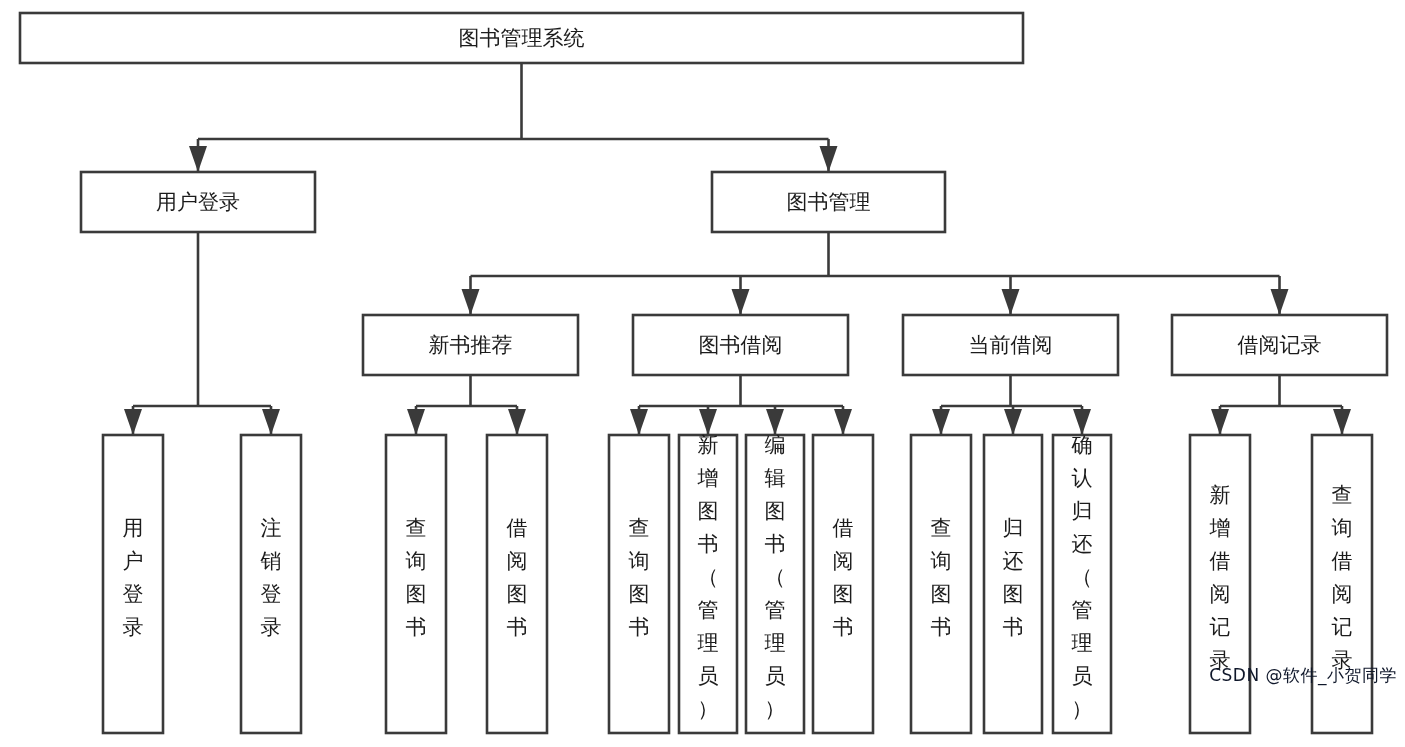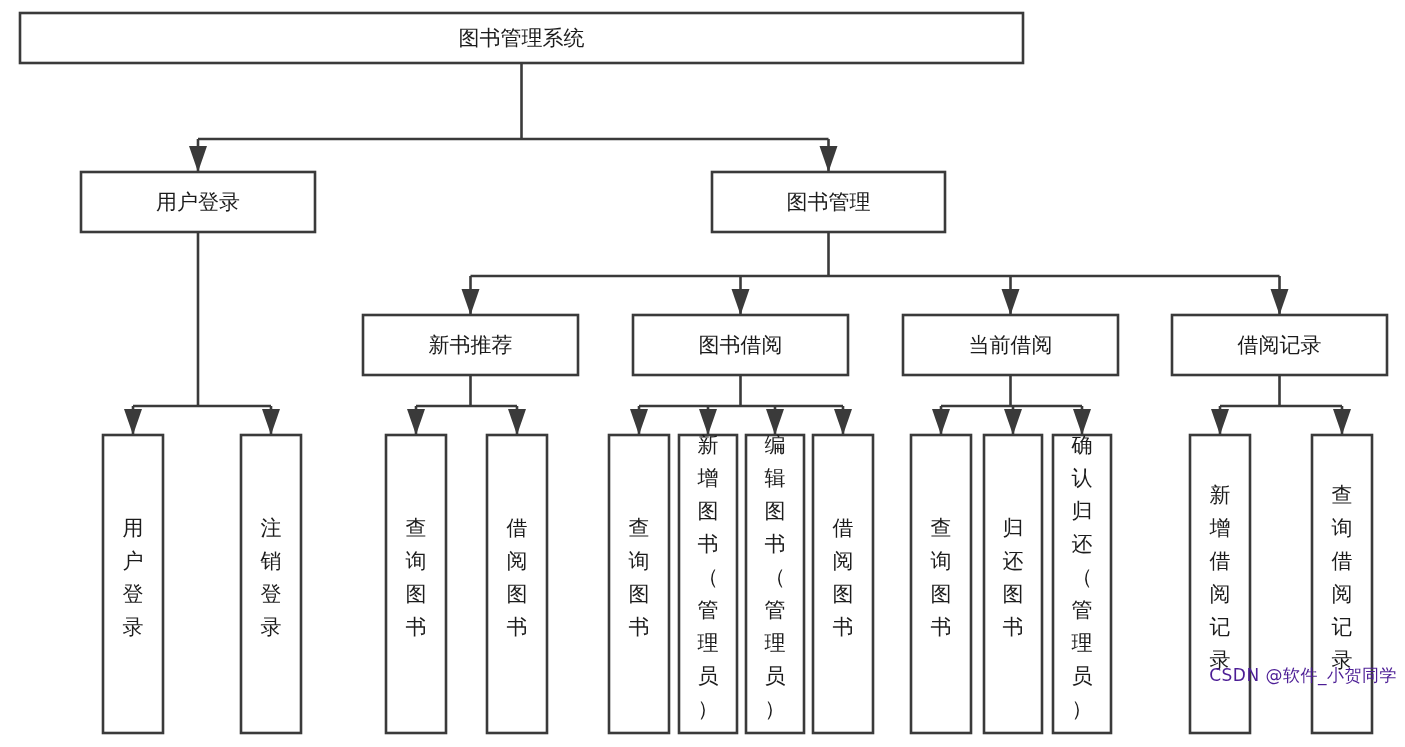--- a/index.html
+++ b/index.html
@@ -55,21 +55,21 @@
   .arrow-head {
     fill: #3a3a3a;
     stroke: none;
   }
   .watermark {
     position: absolute;
     right: 8px;
     bottom: 4px;
     font-family: "DejaVu Sans", "Liberation Sans", sans-serif;
     font-size: 17px;
-    color: #4c1d95;
+    color: #0f172a;
     letter-spacing: 0.5px;
     white-space: nowrap;
     user-select: none;
   }
 </style>
 </head>
 <body>
 
 <div id="diagram-root">
   <svg id="tree-svg" viewBox="0 0 1405 747" xmlns="http://www.w3.org/2000/svg">

